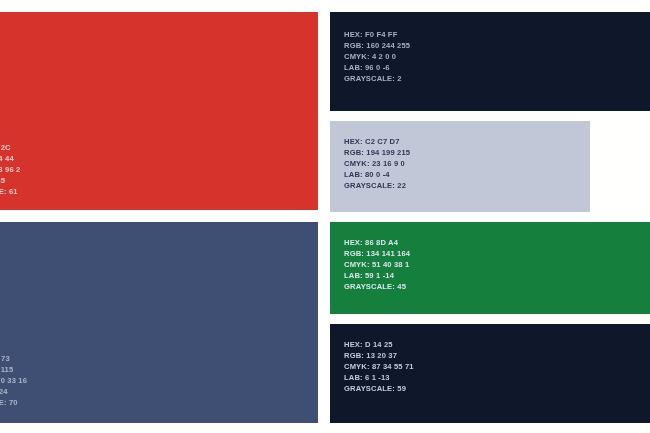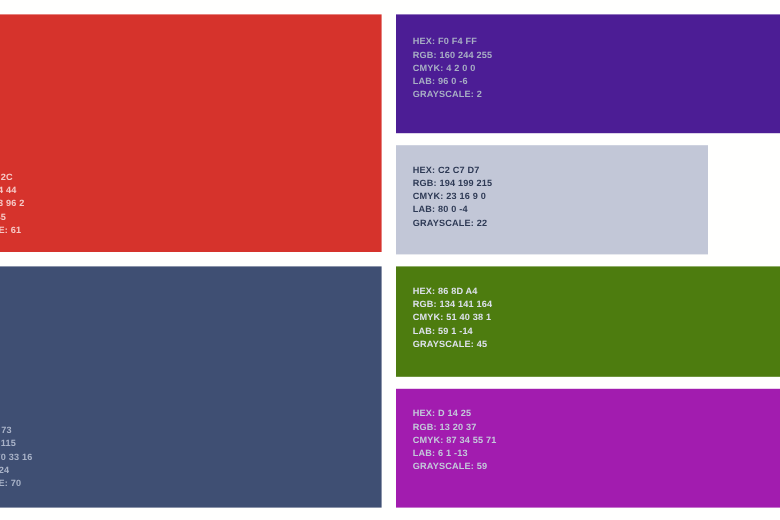--- a/index.html
+++ b/index.html
@@ -140,51 +140,51 @@
   <div class="swatch sw-navy" style="background: rgb(63, 79, 115);">
     <div class="info" style="color: rgb(169, 179, 200);">
       <span class="line">F 73</span>
       <span class="line">9 115</span>
       <span class="line"> 70 33 16</span>
       <span class="line"> -24</span>
       <span class="line">LE: 70</span>
     </div>
   </div>
 
-  <div class="swatch sw-ice" style="background: #4c1d95;">
+  <div class="swatch sw-ice" style="background: #0f172a;">
     <div class="info" style="color: rgb(167, 174, 196);">
       <span class="line">HEX: F0 F4 FF</span>
       <span class="line">RGB: 160 244 255</span>
       <span class="line">CMYK: 4 2 0 0</span>
       <span class="line">LAB: 96 0 -6</span>
       <span class="line">GRAYSCALE: 2</span>
     </div>
   </div>
 
   <div class="swatch sw-mist" style="background: rgb(194, 199, 215);">
     <div class="info" style="color: rgb(46, 58, 85);">
       <span class="line">HEX: C2 C7 D7</span>
       <span class="line">RGB: 194 199 215</span>
       <span class="line">CMYK: 23 16 9 0</span>
       <span class="line">LAB: 80 0 -4</span>
       <span class="line">GRAYSCALE: 22</span>
     </div>
   </div>
 
-  <div class="swatch sw-slate" style="background: #4d7c0f;">
+  <div class="swatch sw-slate" style="background: #15803d;">
     <div class="info" style="color: rgb(221, 225, 236);">
       <span class="line">HEX: 86 8D A4</span>
       <span class="line">RGB: 134 141 164</span>
       <span class="line">CMYK: 51 40 38 1</span>
       <span class="line">LAB: 59 1 -14</span>
       <span class="line">GRAYSCALE: 45</span>
     </div>
   </div>
 
-  <div class="swatch sw-ink" style="background: #a21caf; text-decoration: underline;">
+  <div class="swatch sw-ink" style="background: #0f172a; text-decoration: underline;">
     <div class="info" style="color: rgb(195, 201, 218);">
       <span class="line">HEX: D 14 25</span>
       <span class="line">RGB: 13 20 37</span>
       <span class="line">CMYK: 87 34 55 71</span>
       <span class="line">LAB: 6 1 -13</span>
       <span class="line">GRAYSCALE: 59</span>
     </div>
   </div>
 
 </div>

